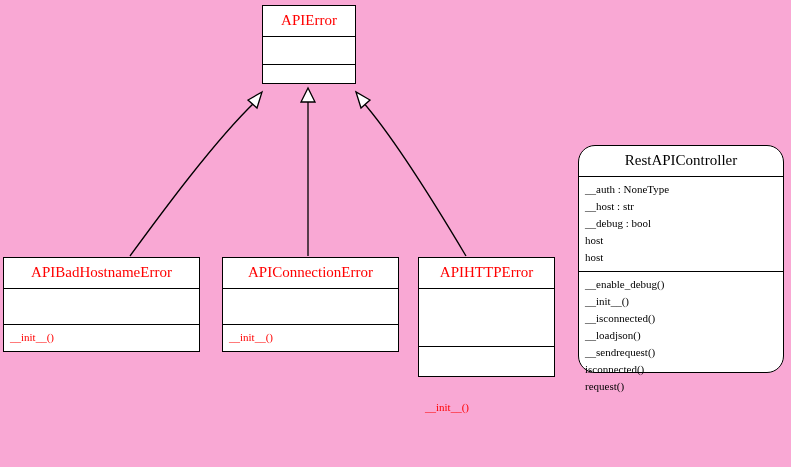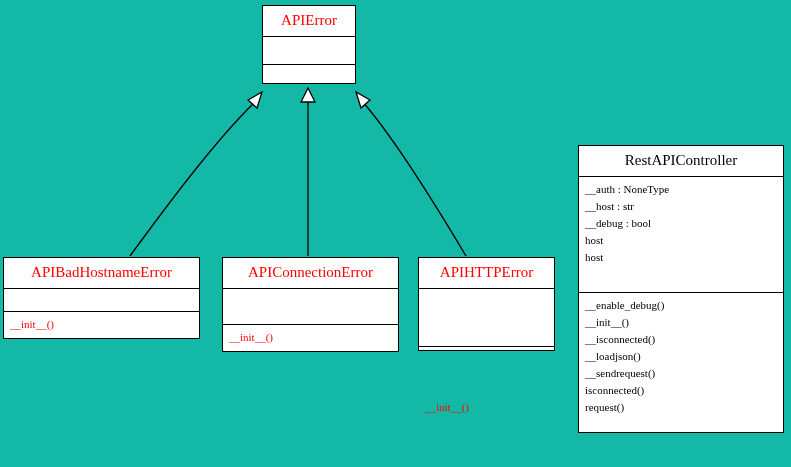--- a/index.html
+++ b/index.html
@@ -4,21 +4,21 @@
 <style>
   html, body {
     margin: 0;
     padding: 0;
     background: #ffffff;
   }
   #canvas {
     position: relative;
     width: 791px;
     height: 467px;
-    background: #14b8a6;
+    background: #f9a8d4;
     overflow: hidden;
     font-family: "Liberation Serif", "DejaVu Serif", serif;
   }
   
   .uml-class {
     position: absolute;
     box-sizing: border-box;
     border: 1px solid #000000;
     background: #ffffff;
     display: flex;
@@ -80,45 +80,45 @@
       <path d="M 356 92 L 361 108 L 370 100 Z" fill="#ffffff" stroke="#000000" stroke-width="1.3" stroke-linejoin="miter"></path>
     </g>
   </svg>
 
   <div class="uml-class" style="left:262px; top:5px; width:94px; height:79px;">
     <div class="uml-title red">APIError</div>
     <div class="uml-compartment divider-bottom" style="height:28px;"></div>
     <div class="uml-compartment grow"></div>
   </div>
 
-  <div class="uml-class" style="left:3px; top:257px; width:197px; height:82px;">
+  <div class="uml-class" style="left:3px; top:257px; width:197px; height:95px;">
     <div class="uml-title red">APIBadHostnameError</div>
     <div class="uml-compartment divider-bottom" style="height:37px;"></div>
     <div class="uml-compartment red grow">
       <span class="uml-row">__init__()</span>
     </div>
   </div>
 
   <div class="uml-class" style="left:222px; top:257px; width:177px; height:95px;justify-content:space-between;">
     <div class="uml-title red">APIConnectionError</div>
     <div class="uml-compartment divider-bottom" style="height:37px;"></div>
     <div class="uml-compartment red grow">
       <span class="uml-row">__init__()</span>
     </div>
   </div>
 
-  <div class="uml-class" style="left:418px; top:257px; width:137px; height:94px;gap:48px;">
+  <div class="uml-class" style="left:418px; top:257px; width:137px; height:120px;gap:48px;">
     <div class="uml-title red">APIHTTPError</div>
     <div class="uml-compartment divider-bottom" style="height:37px;"></div>
     <div class="uml-compartment red grow">
       <span class="uml-row">__init__()</span>
     </div>
   </div>
 
-  <div class="uml-class" style="left:578px; top:145px; width:206px; height:288px;">
+  <div class="uml-class" style="left:578px; top:145px; width:206px; height:228px;border-radius:17px;">
     <div class="uml-title black">RestAPIController</div>
     <div class="uml-compartment divider-bottom" style="height:116px;">
       <span class="uml-row">__auth : NoneType</span>
       <span class="uml-row">__host : str</span>
       <span class="uml-row">__debug : bool</span>
       <span class="uml-row">host</span>
       <span class="uml-row">host</span>
     </div>
     <div class="uml-compartment grow">
       <span class="uml-row">__enable_debug()</span>

